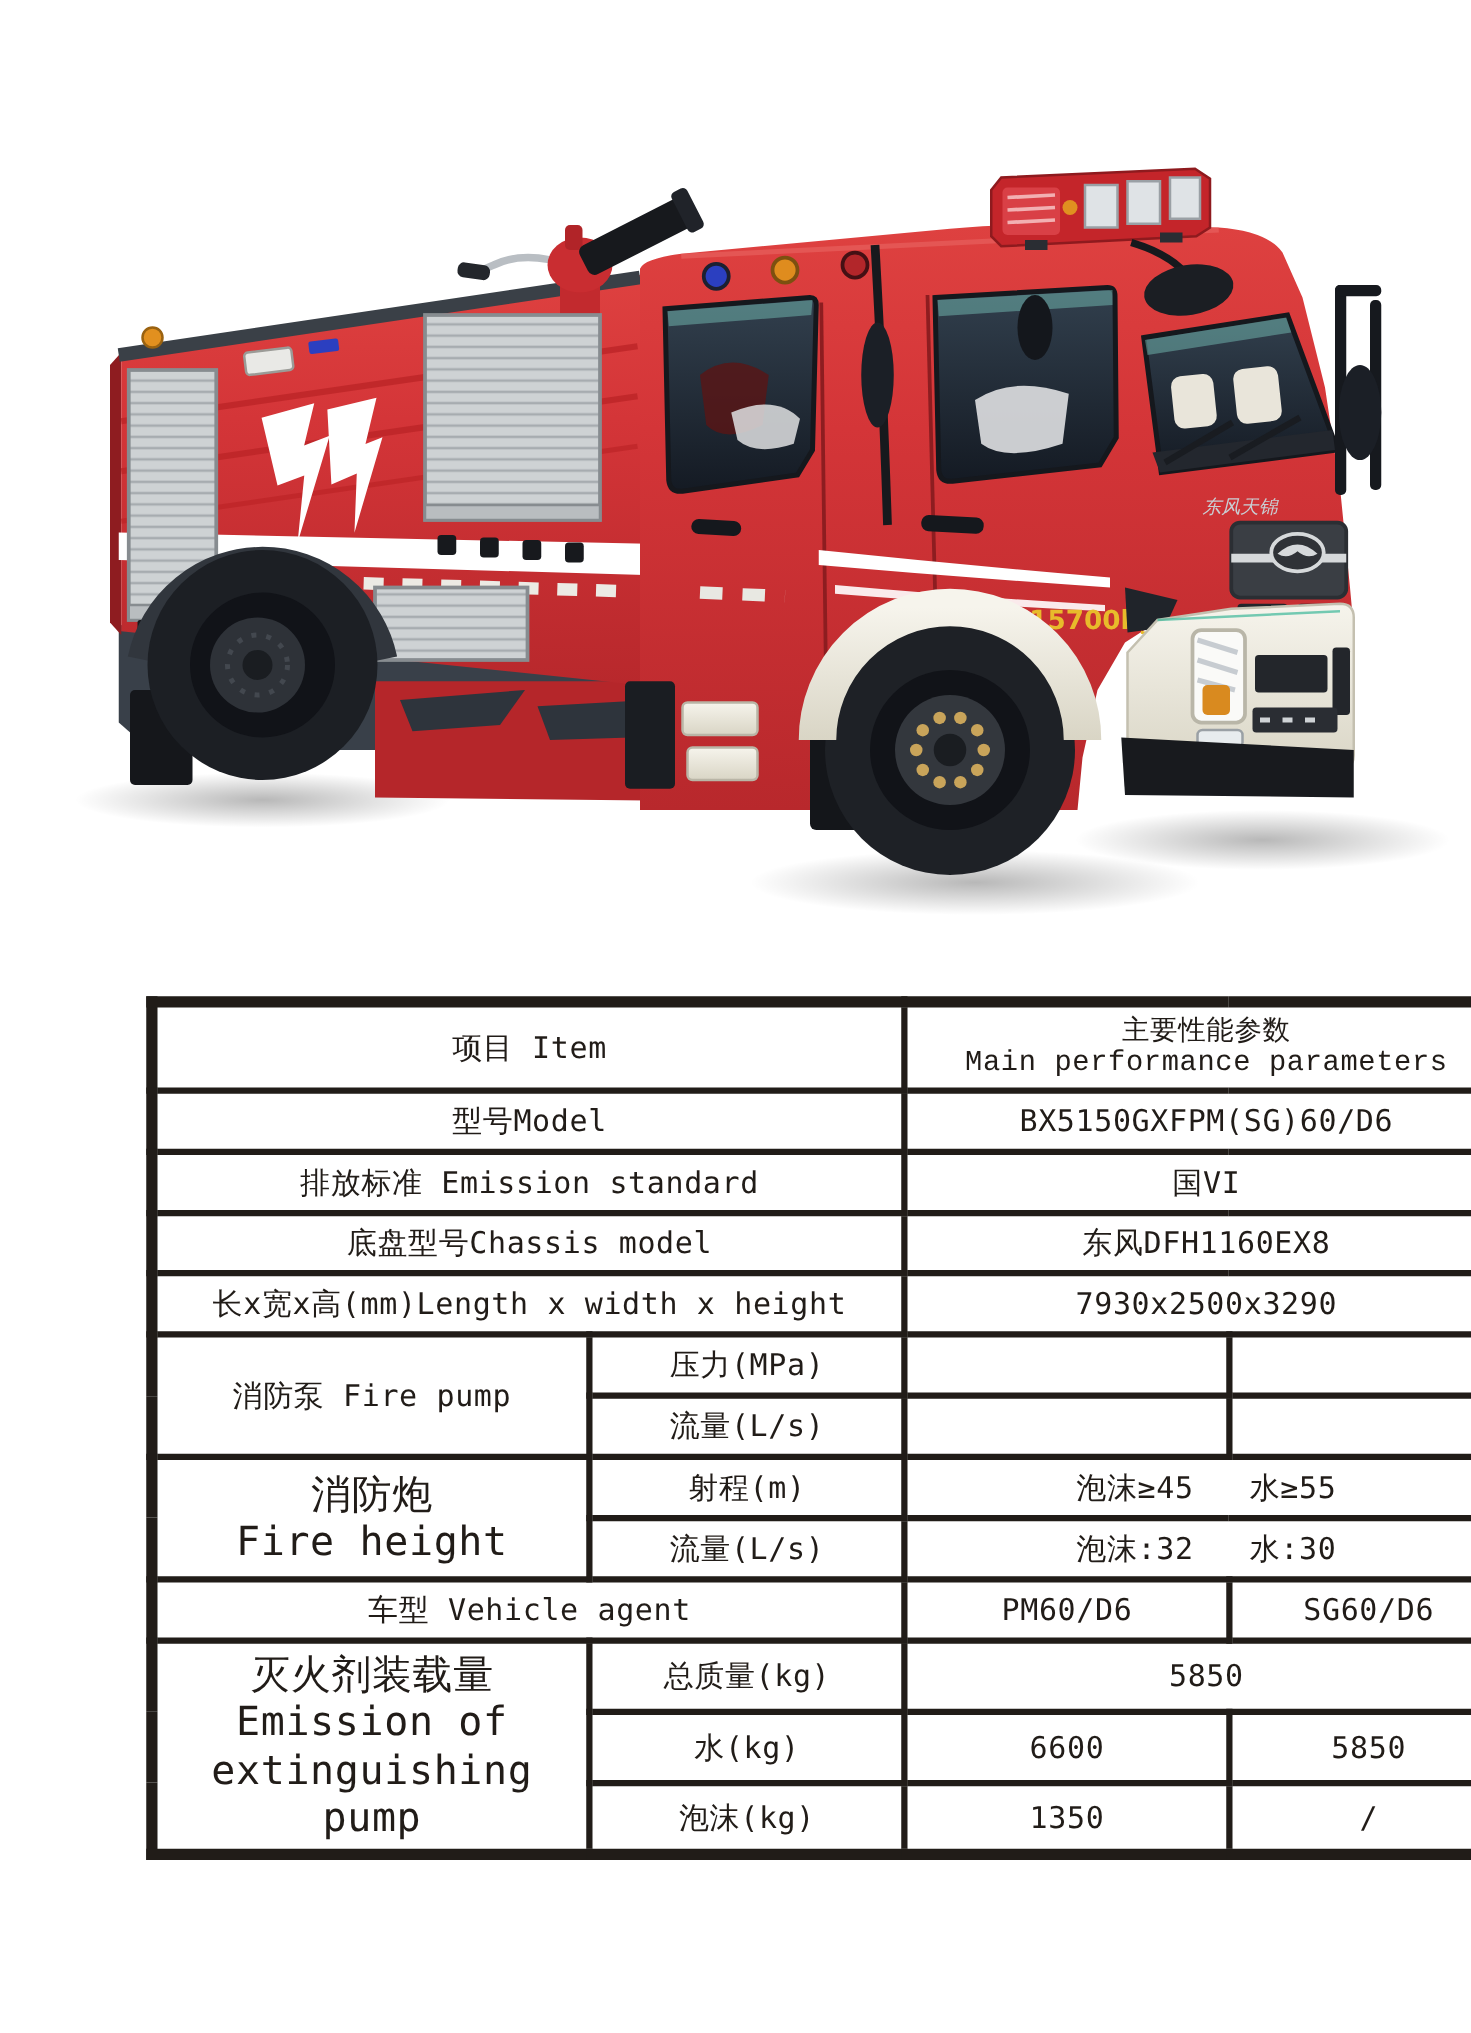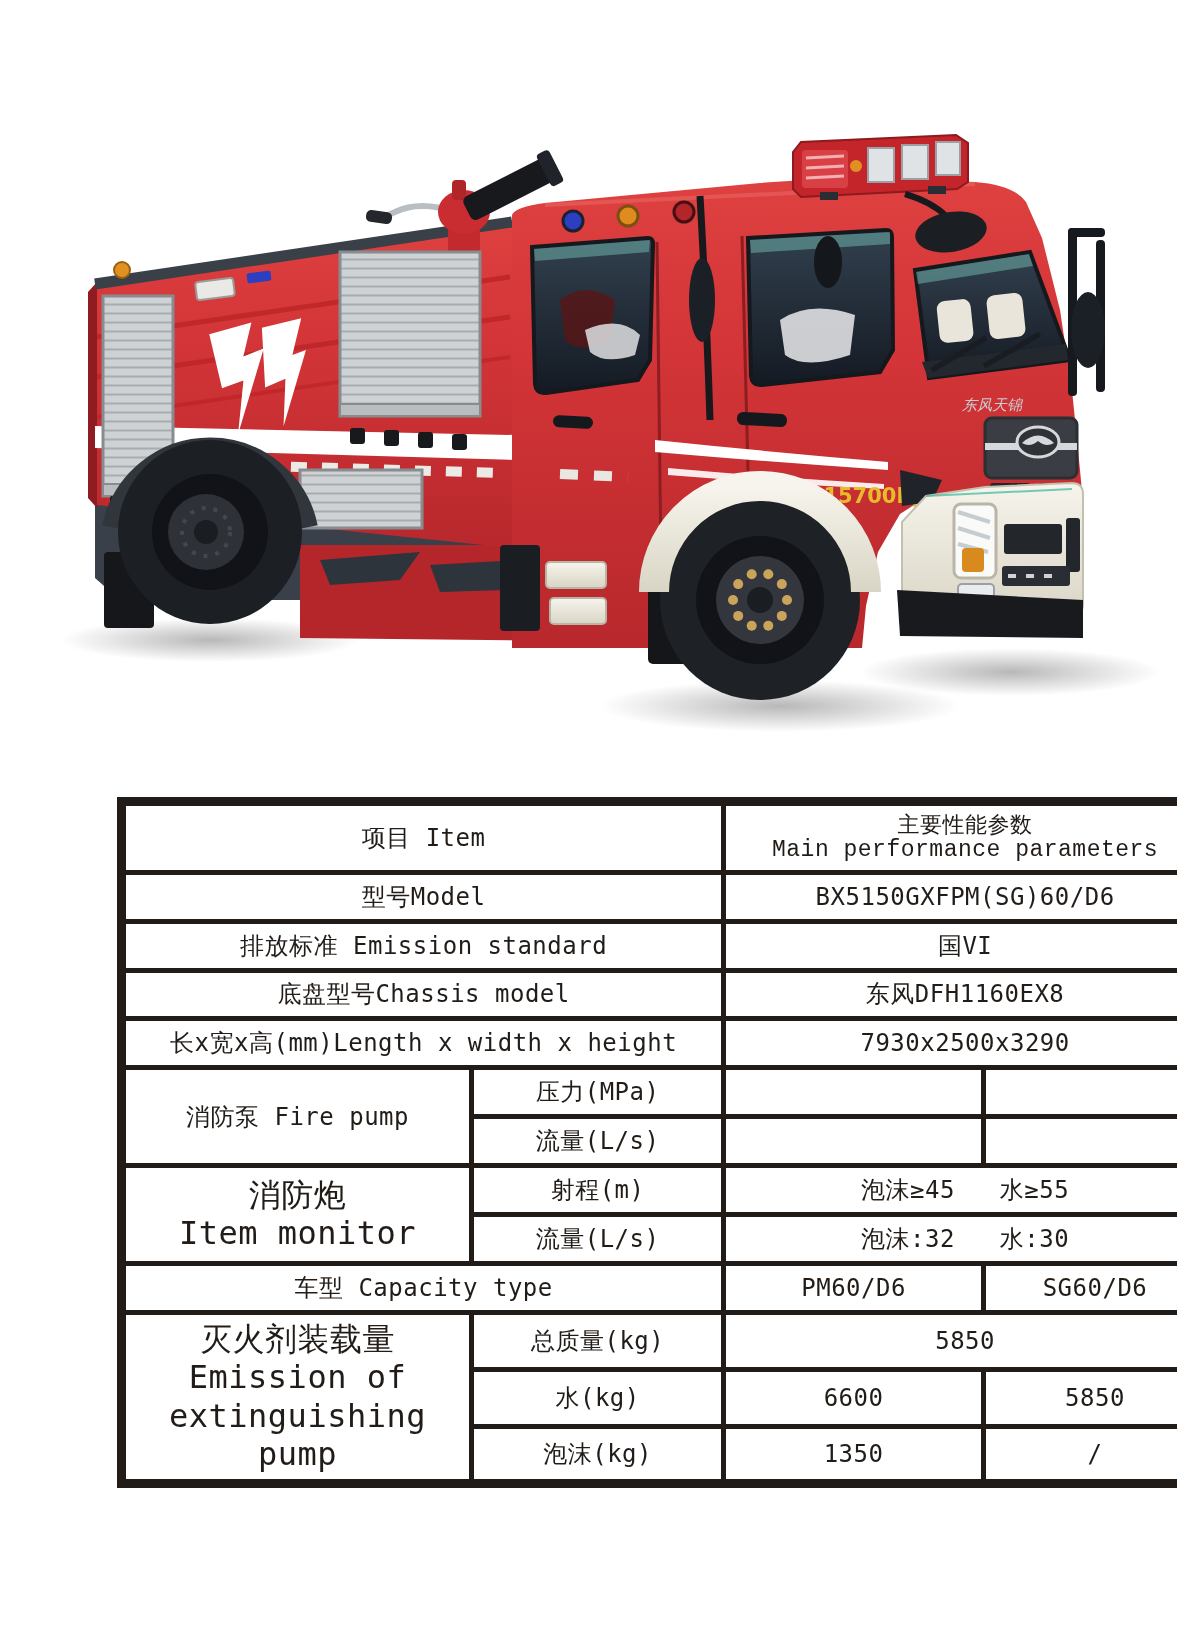--- a/index.html
+++ b/index.html
@@ -306,32 +306,32 @@
       </tr>
       <tr class="r">
         <td>流量(L/s)</td>
         <td></td>
         <td></td>
       </tr>
 
       <tr class="r">
         <td rowspan="2">
           <div class="gline">消防炮</div>
-          <div class="gline">Item monitor</div>
+          <div class="gline">Fire height</div>
         </td>
         <td>射程(m)</td>
         <td colspan="2" class="pre">泡沫≥45   水≥55</td>
       </tr>
       <tr class="r">
         <td>流量(L/s)</td>
         <td colspan="2" class="pre">泡沫:32   水:30</td>
       </tr>
 
       <tr class="r">
-        <td colspan="2">车型 Capacity type</td>
+        <td colspan="2">车型 Vehicle agent</td>
         <td>PM60/D6</td>
         <td>SG60/D6</td>
       </tr>
 
       <tr class="r">
         <td rowspan="3">
           <div class="gline">灭火剂装载量</div>
           <div class="gline">Emission of</div>
           <div class="gline">extinguishing pump</div>
         </td>

